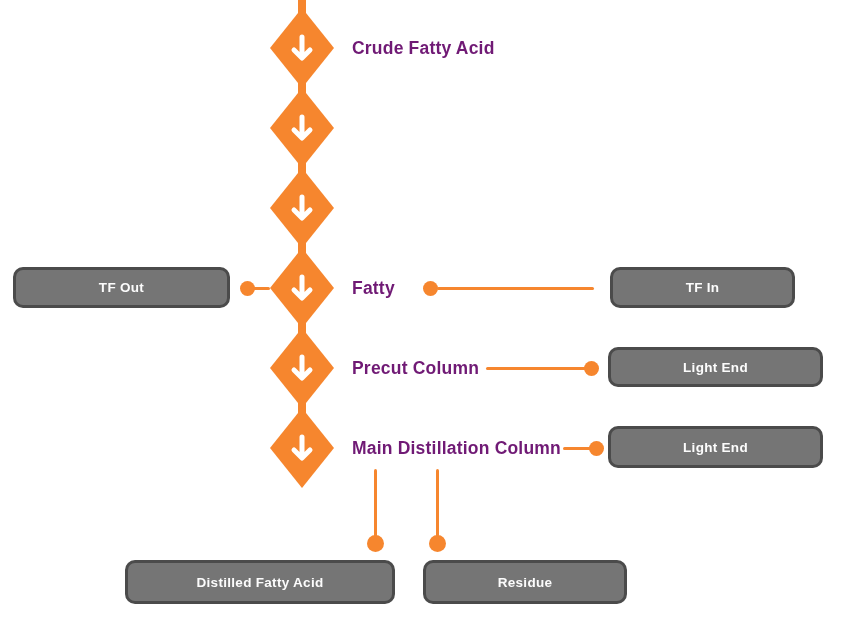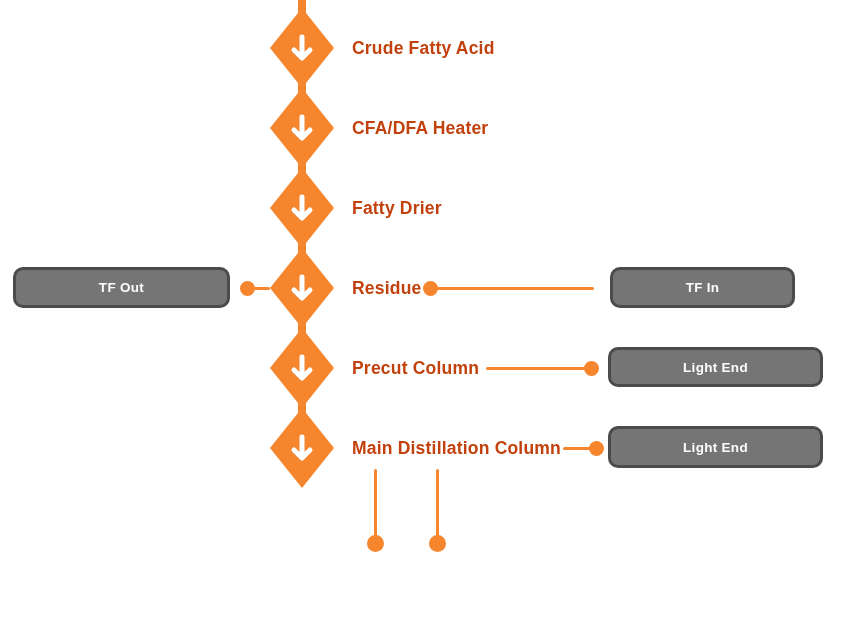--- a/index.html
+++ b/index.html
@@ -14,21 +14,21 @@
   .spine{
     position:absolute;left:298px;top:0;width:8px;height:448px;
     background:#F6862E;
   }
   .diamond{
     position:absolute;left:270px;width:64px;height:80px;
   }
   .node-label{
     position:absolute;left:352px;height:26px;
     display:flex;align-items:center;
-    color:#c2410c;font-size:17.5px;font-weight:700;letter-spacing:.2px;
+    color:#701a75;font-size:17.5px;font-weight:700;letter-spacing:.2px;
     white-space:nowrap;
   }
   .gbox{
     position:absolute;
     background:#757575;border:3px solid #4B4B4B;border-radius:10px;
     display:flex;align-items:center;justify-content:center;
     color:#FCFCFC;font-size:13.5px;font-weight:600;letter-spacing:.3px;
     box-sizing:border-box;
   }
   .hline{
@@ -81,23 +81,21 @@
         </svg></span>
   </div>
   <div class="diamond" style="top:408px">
     <span><svg width="64" height="80" viewBox="0 0 64 80">
           <polygon points="32,0 64,40 32,80 0,40" fill="#F6862E"></polygon>
           <path d="M32 29 L32 49 M24 42 L32 50 L40 42" stroke="#ffffff" stroke-width="5" fill="none" stroke-linecap="round" stroke-linejoin="round"></path>
         </svg></span>
   </div>
 
   <div class="node-label" style="top:35px">Crude Fatty Acid</div>
-  <div class="node-label" style="top:115px">CFA/DFA Heater</div>
-  <div class="node-label" style="top:195px">Fatty Drier</div>
-  <div class="node-label" style="top:275px">Residue</div>
+  <div class="node-label" style="top:275px">Fatty</div>
   <div class="node-label" style="top:435px">Main Distillation Column</div>
   <div class="node-label" style="top:355px">Precut Column</div>
 
   <div class="gbox" style="left:13px;top:267px;width:217px;height:41px">
     <span>TF Out</span>
   </div>
   <div class="dot dot15" style="left:239.5px;top:280.5px"></div>
   <div class="hline" style="left:249px;top:286.5px;width:21px"></div>
 
   <div class="dot dot15" style="left:422.5px;top:280.5px"></div>
@@ -116,14 +114,20 @@
   <div class="dot dot15" style="left:589px;top:440.5px"></div>
   <div class="gbox" style="left:608px;top:426px;width:215px;height:42px">
     <span>Light End</span>
   </div>
 
   <div class="vline" style="left:373.5px;top:469px;height:68px"></div>
   <div class="dot dot17" style="left:366.5px;top:535px"></div>
   <div class="vline" style="left:435.5px;top:469px;height:68px"></div>
   <div class="dot dot17" style="left:428.5px;top:535px"></div>
 
+  <div class="gbox" style="left:125px;top:560px;width:270px;height:44px">
+    <span>Distilled Fatty Acid</span>
+  </div>
+  <div class="gbox" style="left:423px;top:560px;width:204px;height:44px">
+    <span>Residue</span>
+  </div>
 
 </div>
 
 </body></html>

